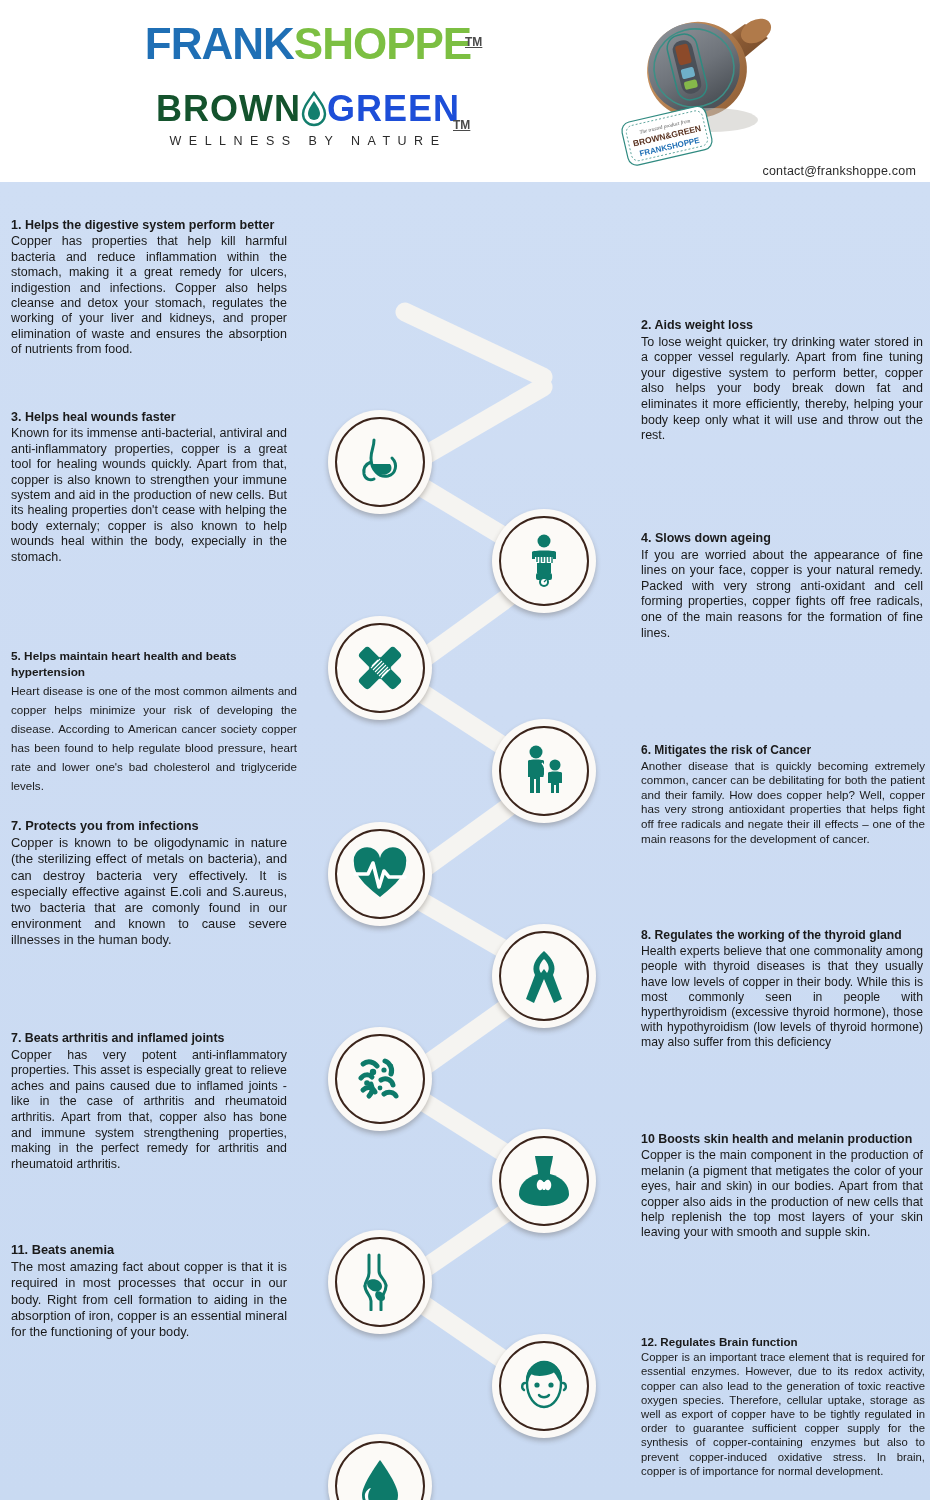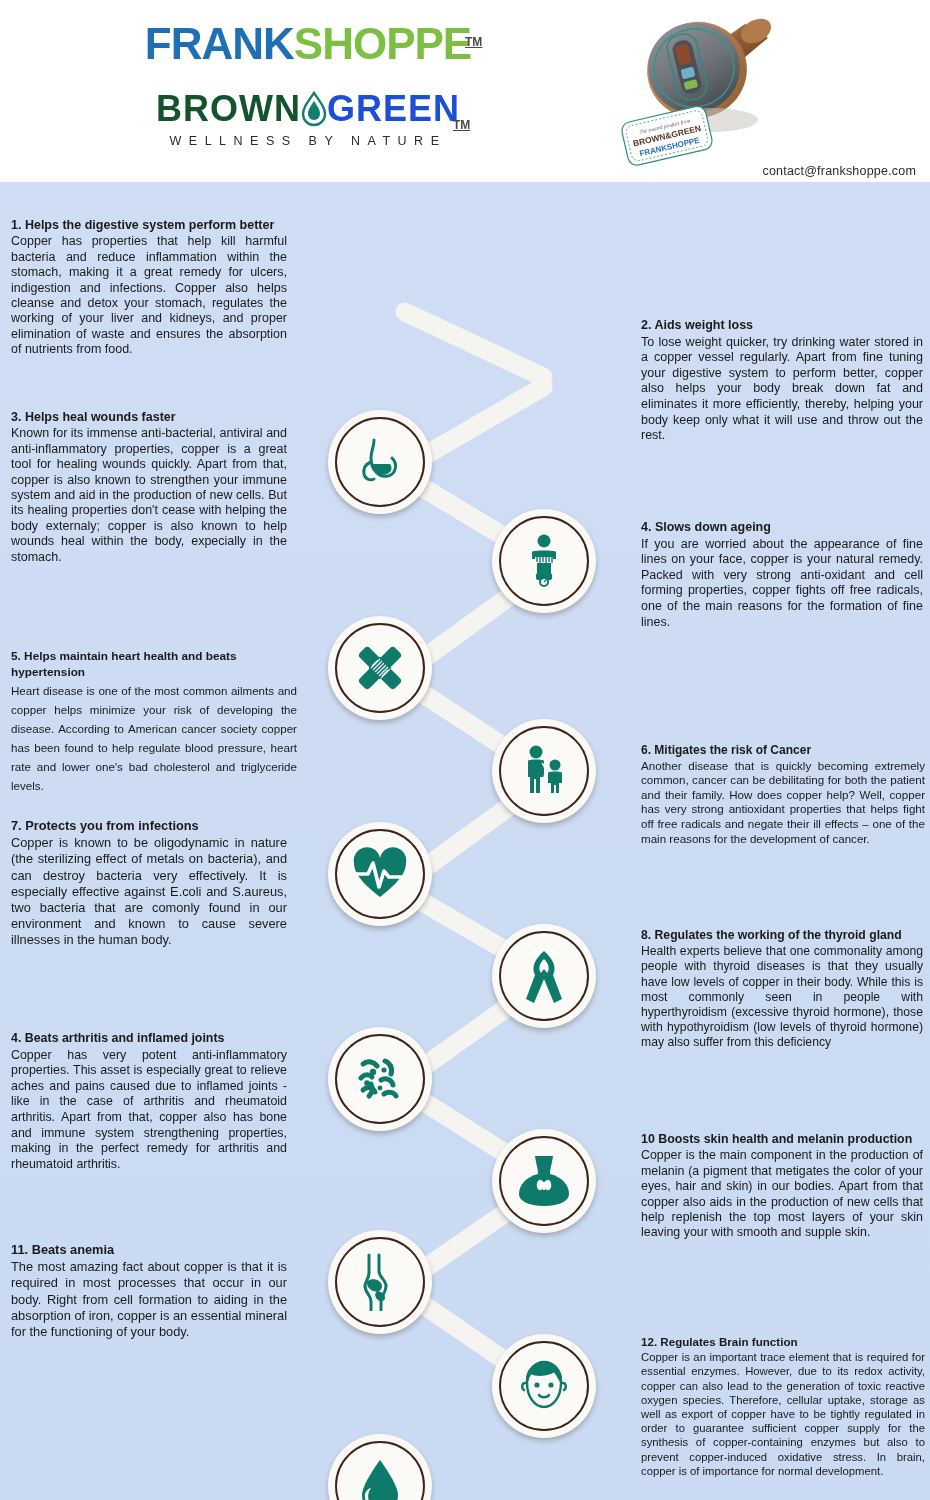--- a/index.html
+++ b/index.html
@@ -398,21 +398,21 @@
     <div class="tb tb-right" style="top:136px; font-size:12.5px; line-height:15.6px;">
       <span class="tb-title">2. Aids weight loss</span>
       <span class="tb-body">To lose weight quicker, try drinking water stored in a copper vessel regularly. Apart from fine tuning your digestive system to perform better, copper also helps your body break down fat and eliminates it more efficiently, thereby, helping your body keep only what it will use and throw out the rest.</span>
     </div>
 
     <div class="tb tb-left" style="top:228px; font-size:12.5px; line-height:15.4px;">
       <span class="tb-title">3. Helps heal wounds faster</span>
       <span class="tb-body">Known for its immense anti-bacterial, antiviral and anti-inflammatory properties, copper is a great tool for healing wounds quickly. Apart from that, copper is also known to strengthen your immune system and aid in the production of new cells. But its healing properties don't cease with helping the body externaly; copper is also known to help wounds heal within the body, expecially in the stomach.</span>
     </div>
 
-    <div class="tb tb-right" style="top:338px; font-size:12.5px; line-height:15.6px;">
+    <div class="tb tb-right" style="top:349px; font-size:12.5px; line-height:15.6px;">
       <span class="tb-title">4. Slows down ageing</span>
       <span class="tb-body">If you are worried about the appearance of fine lines on your face, copper is your natural remedy. Packed with very strong anti-oxidant and cell forming properties, copper fights off free radicals, one of the main reasons for the formation of fine lines.</span>
     </div>
 
     <div class="tb" style="left:11px; width:286px; top:466px; font-size:11.6px; line-height:19px;">
       <span class="tb-title" style="font-size:11.8px; line-height:16px;">5. Helps maintain heart health and beats hypertension</span>
       <span class="tb-body">Heart disease is one of the most common ailments and copper helps minimize your risk of developing the disease. According to American cancer society copper has been found to help regulate blood pressure, heart rate and lower one's bad cholesterol and triglyceride levels.</span>
     </div>
 
     <div class="tb" style="left:641px; width:284px; top:561px; font-size:11.6px; line-height:14.6px;">
@@ -424,21 +424,21 @@
       <span class="tb-title">7. Protects you from infections</span>
       <span class="tb-body">Copper is known to be oligodynamic in nature (the sterilizing effect of metals on bacteria), and can destroy bacteria very effectively. It is especially effective against E.coli and S.aureus, two bacteria that are comonly found in our environment and known to cause severe illnesses in the human body.</span>
     </div>
 
     <div class="tb tb-right" style="top:746px; font-size:12.2px; line-height:15.2px;">
       <span class="tb-title">8. Regulates the working of the thyroid gland</span>
       <span class="tb-body">Health experts believe that one commonality among people with thyroid diseases is that they usually have low levels of copper in their body. While this is most commonly seen in people with hyperthyroidism (excessive thyroid hormone), those with hypothyroidism (low levels of thyroid hormone) may also suffer from this deficiency</span>
     </div>
 
     <div class="tb tb-left" style="top:849px; font-size:12.4px; line-height:15.6px;">
-      <span class="tb-title">4. Beats arthritis and inflamed joints</span>
+      <span class="tb-title">7. Beats arthritis and inflamed joints</span>
       <span class="tb-body">Copper has very potent anti-inflammatory properties. This asset is especially great to relieve aches and pains caused due to inflamed joints - like in the case of arthritis and rheumatoid arthritis. Apart from that, copper also has bone and immune system strengthening properties, making in the perfect remedy for arthritis and rheumatoid arthritis.</span>
     </div>
 
     <div class="tb tb-right" style="top:950px; font-size:12.4px; line-height:15.4px;">
       <span class="tb-title">10 Boosts skin health and melanin production</span>
       <span class="tb-body">Copper is the main component in the production of melanin (a pigment that metigates the color of your eyes, hair and skin) in our bodies. Apart from that copper also aids in the production of new cells that help replenish the top most layers of your skin leaving your with smooth and supple skin.</span>
     </div>
 
     <div class="tb tb-left" style="top:1060px; font-size:12.8px; line-height:16.2px;">
       <span class="tb-title">11. Beats anemia</span>

